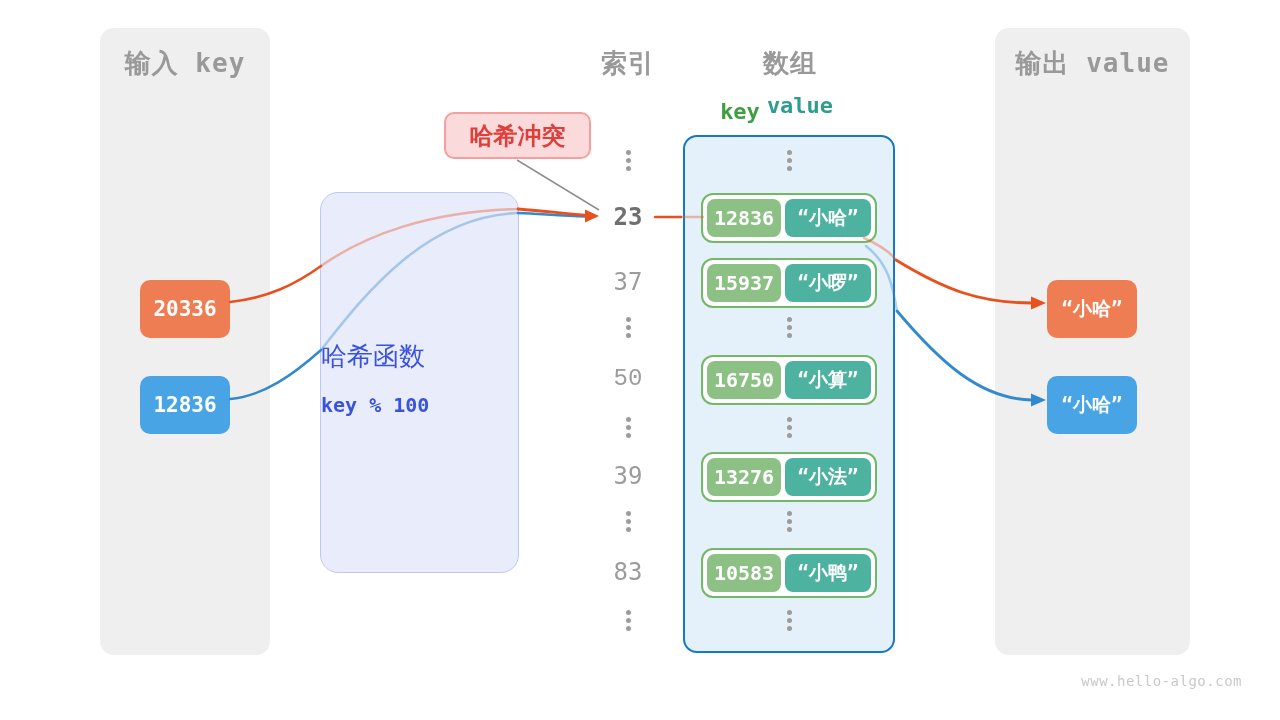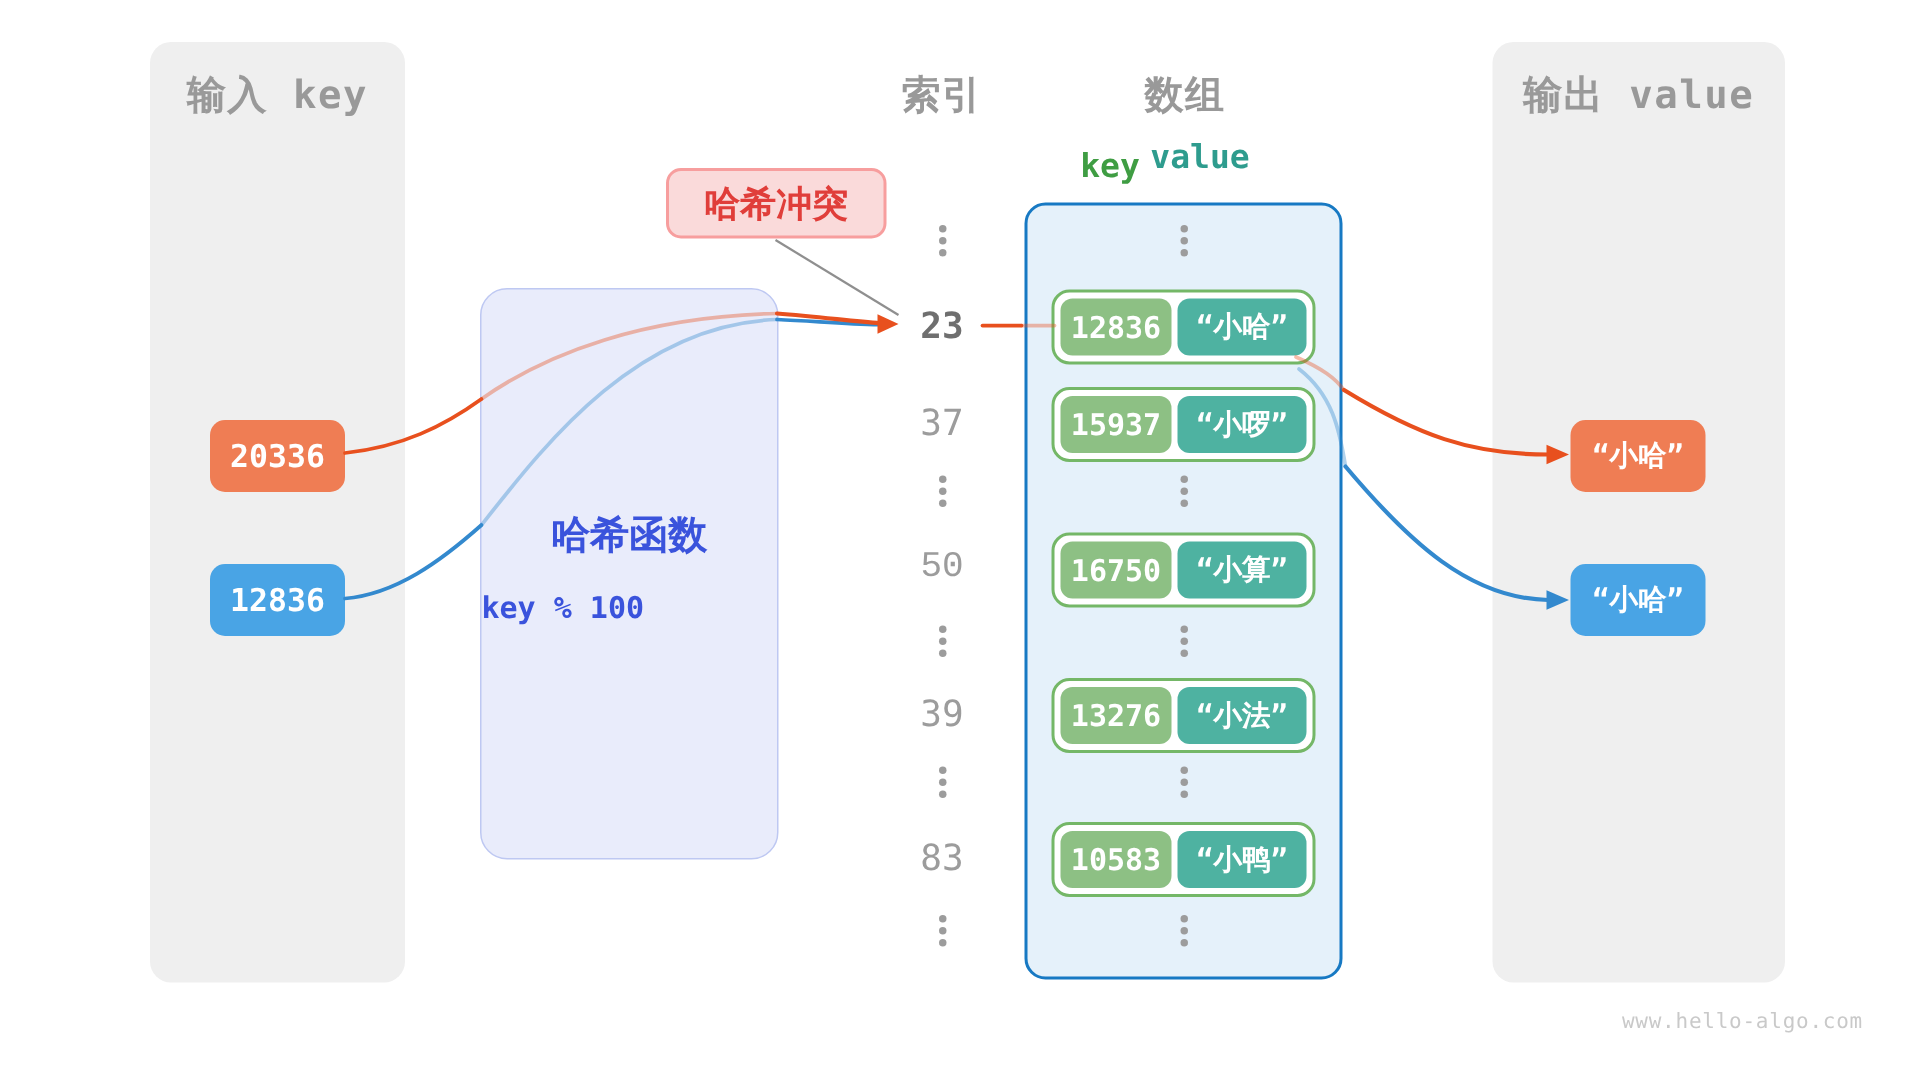--- a/index.html
+++ b/index.html
@@ -35,36 +35,36 @@
 
   
   .panel{background:var(--panel-bg);border-radius:14px;z-index:1;}
   .panel-title{
     position:absolute;top:18px;left:0;width:100%;text-align:center;
     font-size:26px;font-weight:bold;color:var(--gray-text);letter-spacing:1px;
   }
 
   
   .pillbox{
-    width:90px;height:48px;border-radius:10px;z-index:3;
+    width:90px;height:58px;border-radius:10px;z-index:3;
     display:flex;align-items:center;justify-content:center;
     color:#ffffff;font-size:21px;font-weight:bold;
   }
   .pillbox.orange{background:var(--orange);}
   .pillbox.blue{background:var(--blue);}
 
   
   .hashbox{
     left:320px;top:192px;width:199px;height:381px;
     background:var(--hash-bg);border:1.5px solid var(--hash-border);
     border-radius:18px;z-index:1;
   }
   .hash-title{
-    position:absolute;top:146px;left:0;width:100%;text-align:center;
-    font-size:26px;font-weight:bold;color:var(--hash-text);
+    position:absolute;top:146px;left:0;width:100%;text-align:left;
+    font-size:26px;font-weight:normal;color:var(--hash-text);
   }
   .hash-formula{
     position:absolute;top:200px;left:0;width:100%;text-align:left;
     font-size:20px;font-weight:600;color:var(--hash-text);
   }
 
   
   .collision{
     left:444px;top:112px;width:147px;height:47px;
     background:var(--collision-bg);border:2px solid var(--collision-border);

